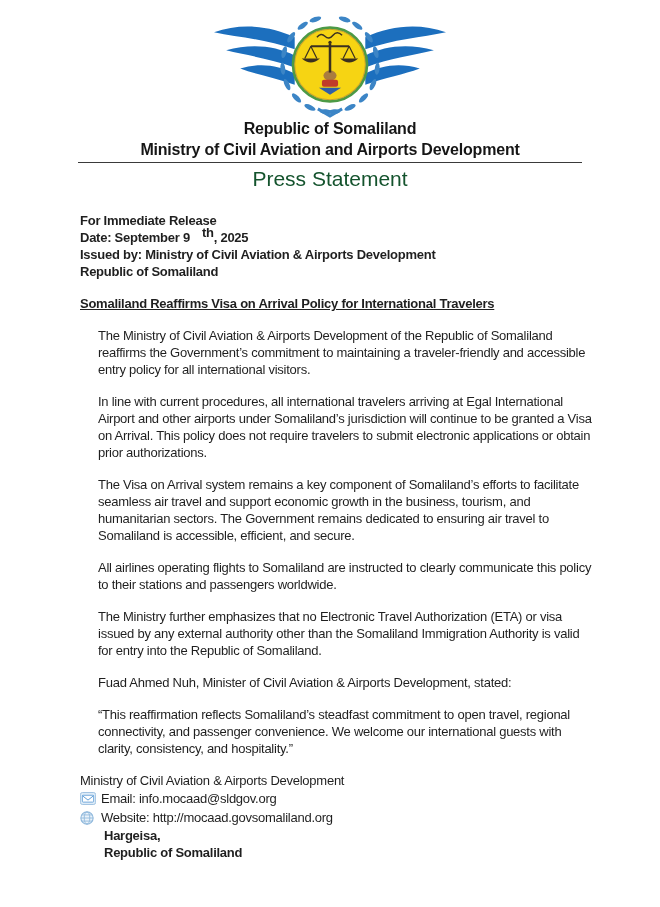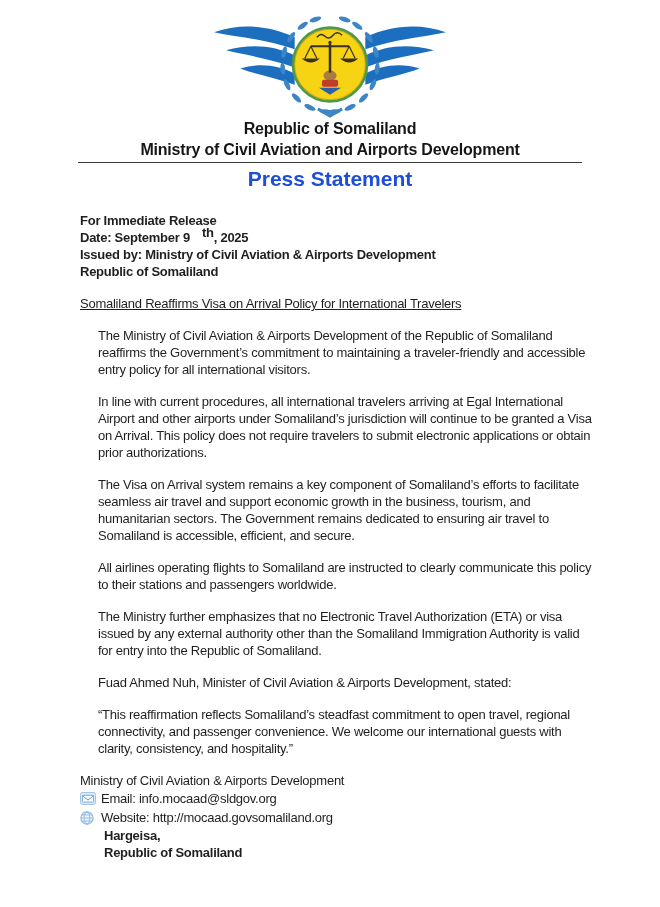--- a/index.html
+++ b/index.html
@@ -19,31 +19,31 @@
   .doc-header{position:absolute;top:118px;left:0;width:660px;text-align:center;}
   .h-title{
     font-weight:bold;font-size:16px;line-height:21px;
     letter-spacing:-0.2px;color:#161616;
   }
   .header-divider{
     margin:2px auto 0 auto;width:504px;border:none;
     border-top:1.6px solid #3a3a3a;height:0;
   }
   .doc-title{
-    font-weight:bold;font-size:21px;line-height:28px;margin-top:2px;color:#1d4ed8;
+    font-weight:normal;font-size:21px;line-height:28px;margin-top:2px;color:#14532d;
   }
   .content{
     position:absolute;top:212px;left:80px;width:515px;
     font-size:13px;line-height:17px;letter-spacing:-0.25px;
   }
   .meta-block{font-weight:bold;}
   .meta-line{white-space:nowrap;}
   .meta-line sup{font-size:13px;line-height:0;margin-left:12px;}
   .headline{
-    margin-top:15px;font-weight:normal;text-decoration:underline;
+    margin-top:15px;font-weight:bold;text-decoration:underline;
   }
   .para{margin:15px 0 0 18px;}
   .footer-block{margin-top:15px;}
   .contact-row{display:flex;align-items:center;height:19px;}
   .contact-icon{display:inline-flex;width:16px;margin-right:5px;flex:0 0 16px;}
   .bold-line{font-weight:bold;padding-left:24px;}
 </style>
 </head>
 <body>
 

